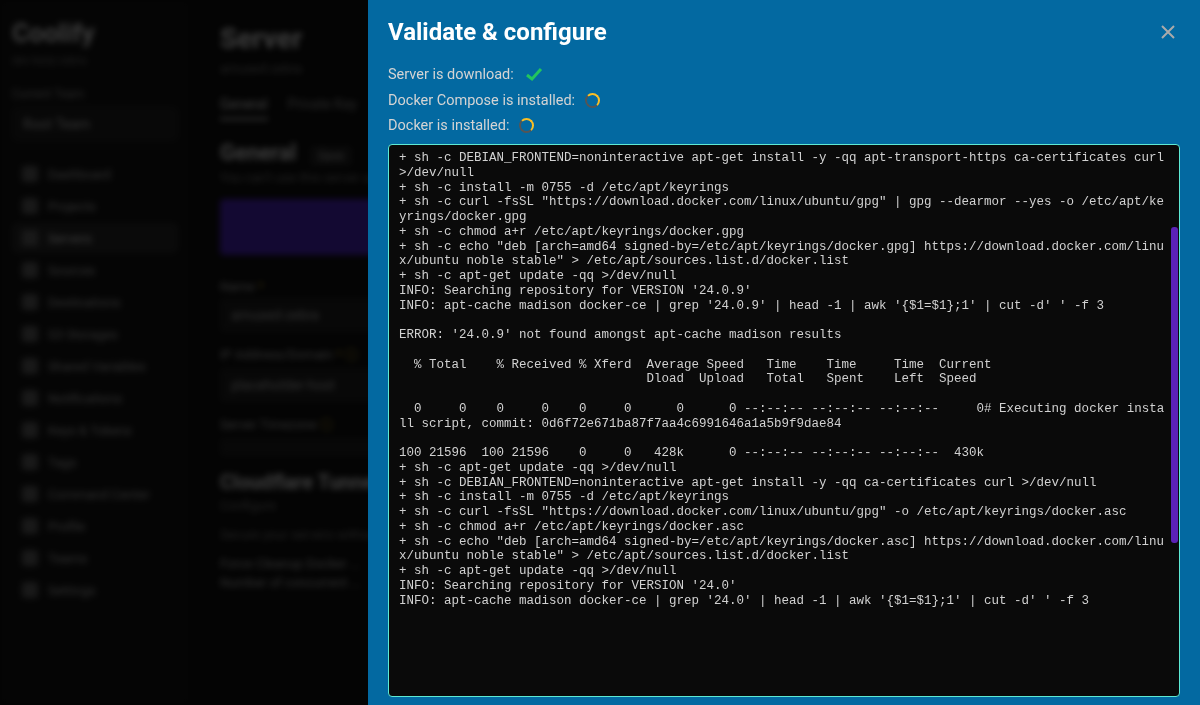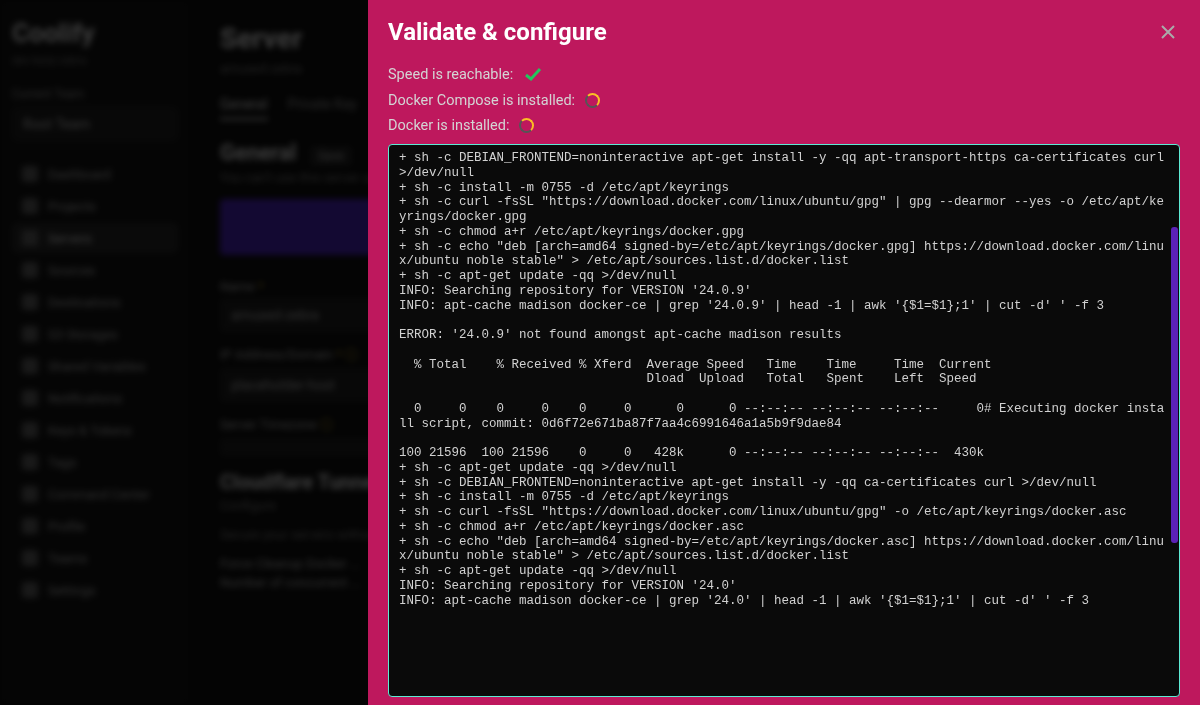--- a/index.html
+++ b/index.html
@@ -89,21 +89,21 @@
       position: absolute;
       inset: 0;
       background: rgba(0,0,0,0.55);
     }
     .modal {
       position: absolute;
       top: 0;
       right: 0;
       bottom: 0;
       left: 368px;
-      background: #be185d;
+      background: #0369a1;
       padding: 18px 20px 8px 20px;
       display: flex;
       flex-direction: column;
     }
     .modal-header {
       display: flex;
       align-items: center;
       justify-content: space-between;
       margin-bottom: 18px;
     }
@@ -272,21 +272,21 @@
     <div class="modal-title">Validate &amp; configure</div>
     <div class="close-btn">
       <svg width="16" height="16" viewBox="0 0 16 16">
           <path d="M2 2 L14 14 M14 2 L2 14"></path>
         </svg>
     </div>
   </div>
 
   <div class="checks">
     <div class="check-row">
-      <span>Speed is reachable:</span>
+      <span>Server is download:</span>
       <span class="check-icon success">
         <svg width="20" height="20" viewBox="0 0 20 20">
             <path d="M3 11 L8 15 L17 5"></path>
           </svg>
       </span>
     </div>
     <div class="check-row">
       <span>Docker Compose is installed:</span>
       <span class="check-icon spinner"></span>
     </div>

